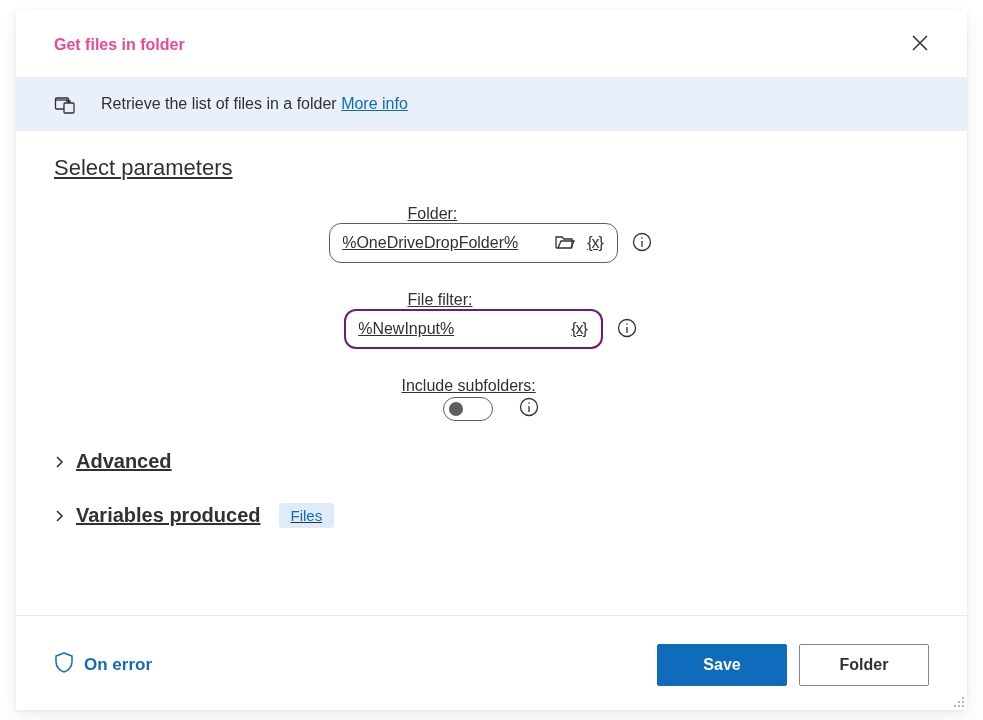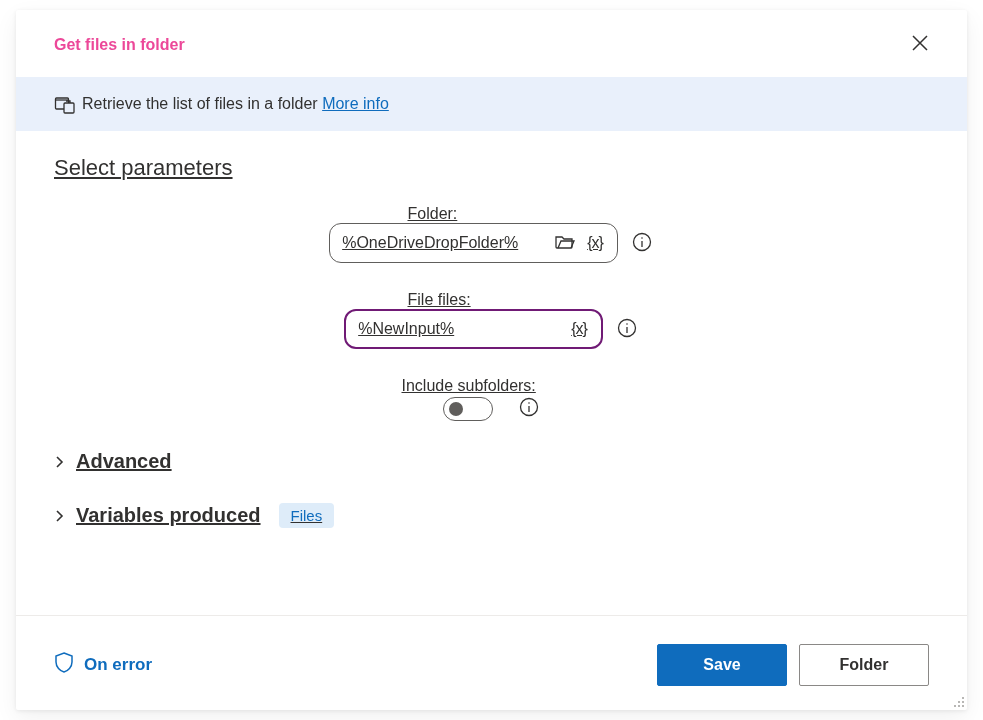--- a/index.html
+++ b/index.html
@@ -38,21 +38,21 @@
     border: none;
     cursor: pointer;
     padding: 4px;
     color: #1b1a19;
   }
   .info-banner {
     background: #e9f0fb;
     padding: 16px 38px;
     display: flex;
     align-items: center;
-    gap: 6px;
+    gap: 25px;
   }
   .info-banner .icon-wrap {
     display: flex;
     align-items: center;
     color: #1b1a19;
   }
   .info-text {
     font-size: 16px;
     color: #323130;
   }
@@ -284,21 +284,21 @@
                 <circle cx="10" cy="10" r="8.5"></circle>
                 <circle cx="10" cy="6" r="0.8" fill="#323130" stroke="none"></circle>
                 <path d="M10 9 v6"></path>
               </svg>
           </span>
         </button>
       </div>
     </div>
 
     <div class="param-row">
-      <div class="param-label">File files:</div>
+      <div class="param-label">File filter:</div>
       <div class="param-input-wrap">
         <div class="input-box focused">
           <input type="text" value="%NewInput%" style="">
           <button class="input-icon-btn">
             <span class="var-icon">{x}</span>
           </button>
         </div>
         <button class="info-btn">
           <span>
             <svg width="20" height="20" viewBox="0 0 20 20" fill="none" stroke="#323130" stroke-width="1.3">

